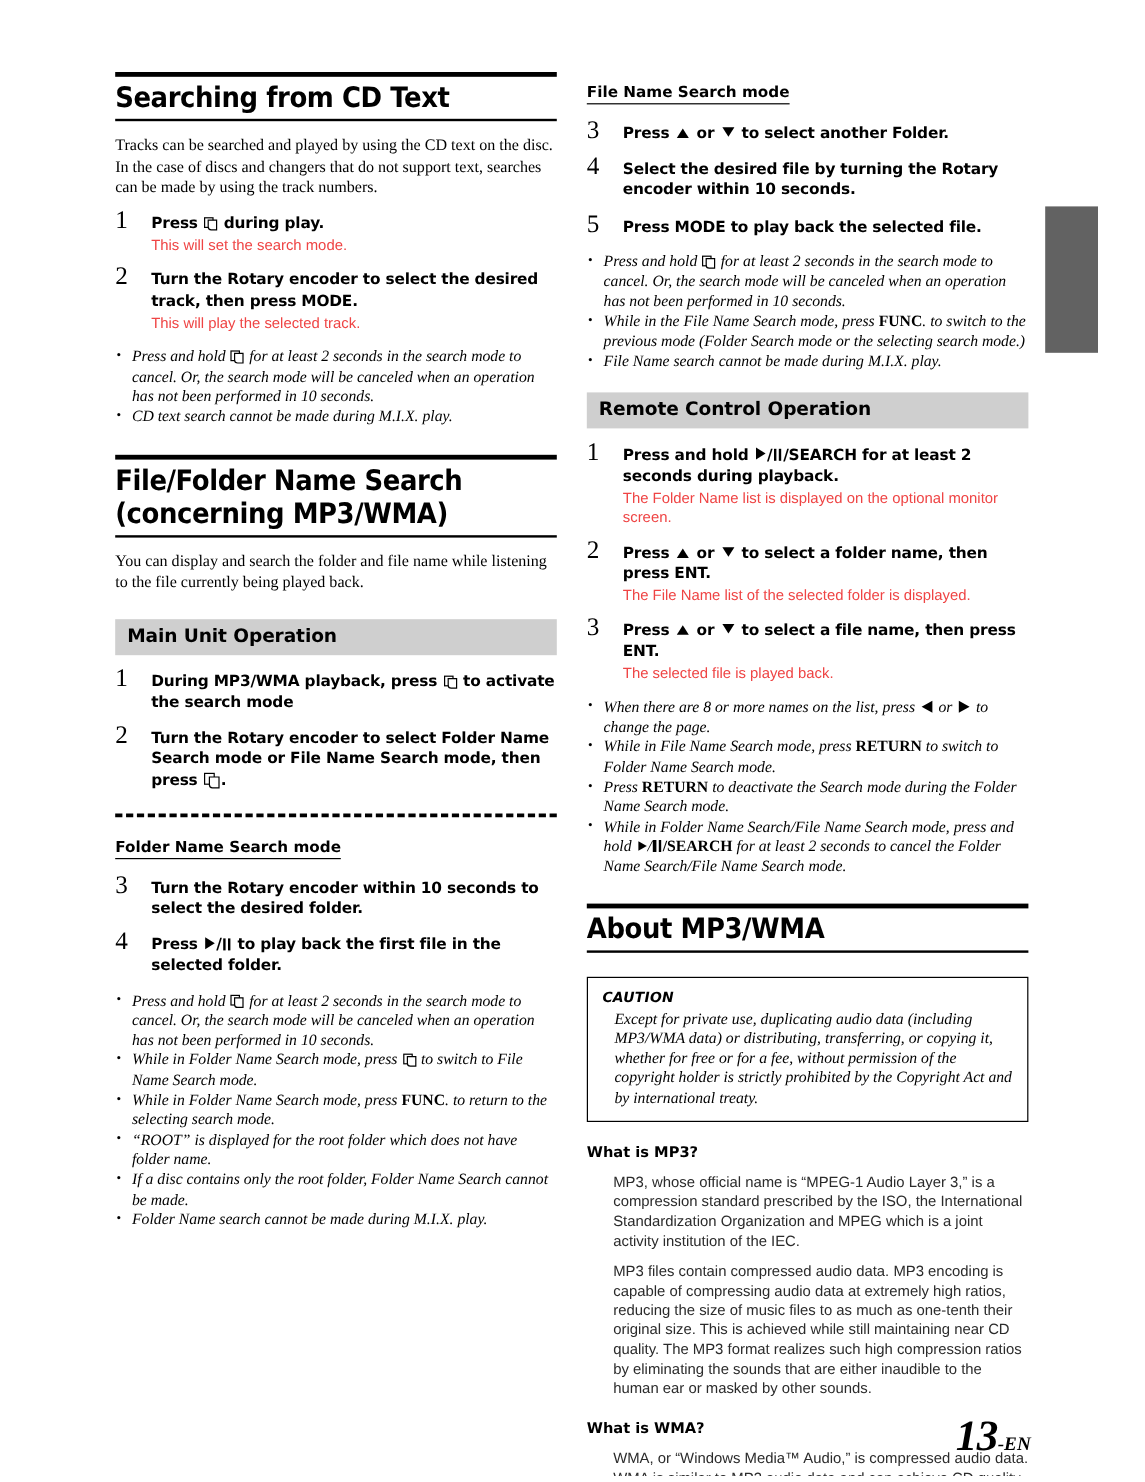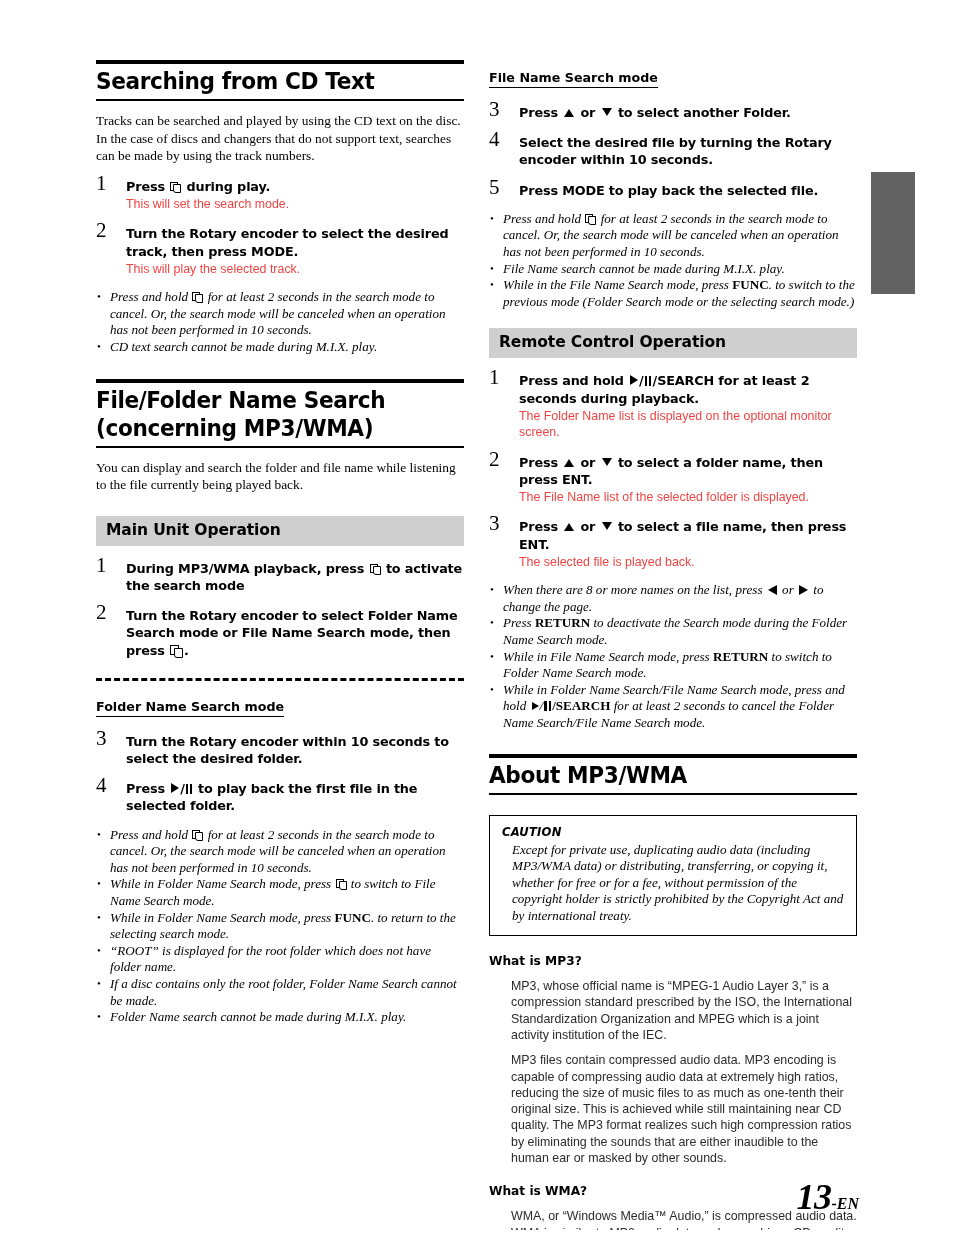--- a/index.html
+++ b/index.html
@@ -410,22 +410,22 @@
       <div class="step-title"><span>Select the desired file by turning the </span><span class="sb">Rotary encoder</span><span> within 10 seconds.</span></div>
     </div>
 
     <div class="step">
       <div class="step-num">5</div>
       <div class="step-title"><span>Press </span><span class="sb">MODE</span><span> to play back the selected file.</span></div>
     </div>
 
     <div class="notes">
       <div class="note"><span>Press and hold </span><span class="ico ico-pages"><i class="back"></i><i class="front"></i></span><span> for at least 2 seconds in the search mode to cancel. Or, the search mode will be canceled when an operation has not been performed in 10 seconds.</span></div>
+      <div class="note"><span>While in the File Name Search mode, press </span><span class="bb">FUNC</span><span>. to switch to the previous mode (Folder Search mode or the selecting search mode.)</span></div>
       <div class="note"><span>File Name search cannot be made during M.I.X. play.</span></div>
-      <div class="note"><span>While in the File Name Search mode, press </span><span class="bb">FUNC</span><span>. to switch to the previous mode (Folder Search mode or the selecting search mode.)</span></div>
     </div>
 
     <div class="band" style="margin-top:18px">Remote Control Operation</div>
 
     <div class="step" style="margin-top:14px">
       <div class="step-num">1</div>
       <div class="step-title"><span>Press and hold </span><span class="ico ico-play"></span>/<span class="ico ico-pause"><i class="a"></i><i class="b"></i></span><span class="sb">/SEARCH</span><span> for at least 2 seconds during playback.</span></div>
       <div class="step-sub">The Folder Name list is displayed on the optional monitor screen.</div>
     </div>
 
@@ -436,22 +436,22 @@
     </div>
 
     <div class="step">
       <div class="step-num">3</div>
       <div class="step-title"><span>Press </span><span class="ico ico-up"></span><span> or </span><span class="ico ico-down"></span><span> to select a file name, then press </span><span class="sb">ENT</span><span>.</span></div>
       <div class="step-sub">The selected file is played back.</div>
     </div>
 
     <div class="notes">
       <div class="note"><span>When there are 8 or more names on the list, press </span><span class="ico ico-left"></span><span> or </span><span class="ico ico-right"></span><span> to change the page.</span></div>
+      <div class="note"><span>While in File Name Search mode, press </span><span class="bb">RETURN</span><span> to switch to Folder Name Search mode.</span></div>
       <div class="note"><span>Press </span><span class="bb">RETURN</span><span> to deactivate the Search mode during the Folder Name Search mode.</span></div>
-      <div class="note"><span>While in File Name Search mode, press </span><span class="bb">RETURN</span><span> to switch to Folder Name Search mode.</span></div>
       <div class="note"><span>While in Folder Name Search/File Name Search mode, press and hold </span><span class="ico ico-play ico-play-sm"></span>/<span class="ico ico-pause"><i class="a"></i><i class="b"></i></span><span class="bb">/SEARCH</span><span> for at least 2 seconds to cancel the Folder Name Search/File Name Search mode.</span></div>
     </div>
 
     <div class="h1-block" style="margin-top:22px">
       <div class="rule-top"></div>
       <div class="h1-text">About MP3/WMA</div>
       <div class="rule-bot"></div>
     </div>
 
     <div class="caution-box">

